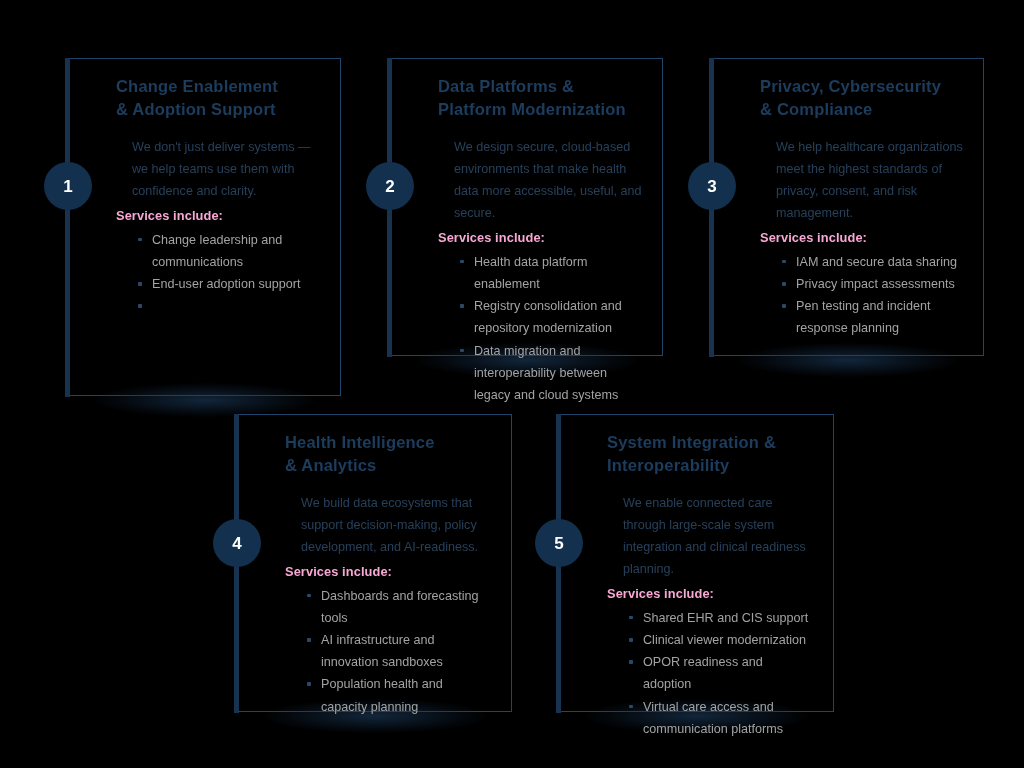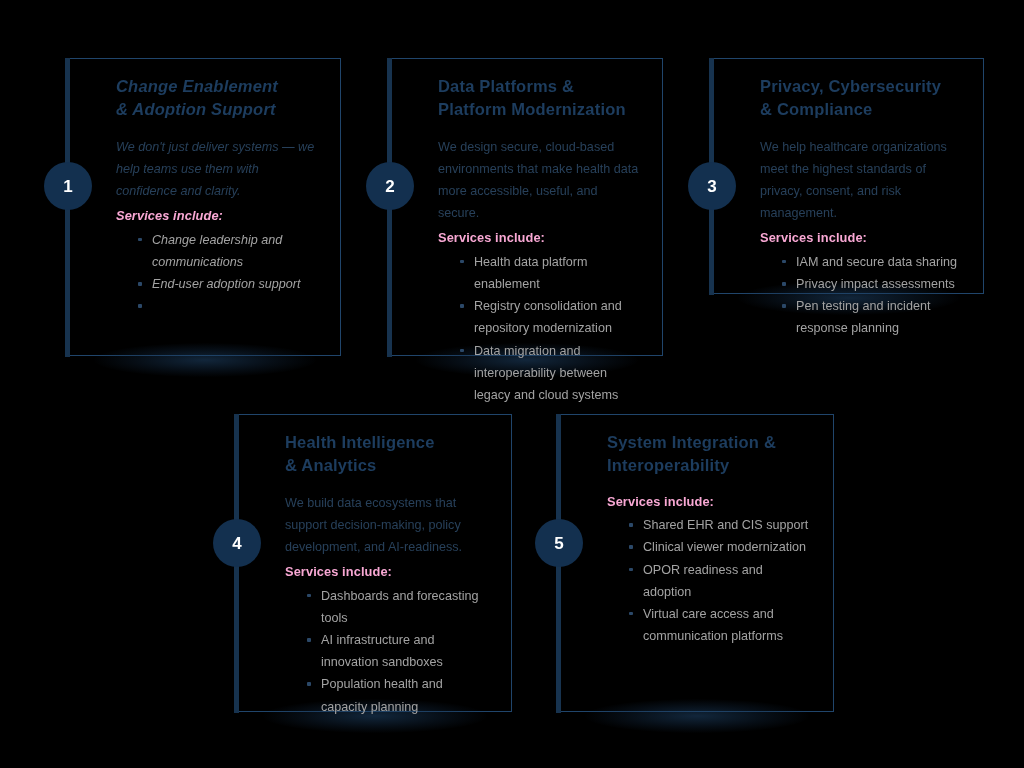--- a/index.html
+++ b/index.html
@@ -67,21 +67,21 @@
     font-size: 16.5px;
     line-height: 1.42;
     letter-spacing: 0.2px;
     margin: 0 0 14px 0;
     white-space: pre-line;
   }
   .card-desc {
     color: #27405a;
     font-size: 12.6px;
     line-height: 1.76;
-    margin: 0 0 4px 0;
+    margin: 0 0 4px 16px;
   }
   .services-label {
     color: #f9a8d4;
     font-weight: bold;
     font-size: 12.8px;
     line-height: 1.6;
     margin: 2px 0 2px 0;
     letter-spacing: 0.1px;
   }
   .services-list {
@@ -122,21 +122,21 @@
     align-items: center;
     justify-content: center;
     z-index: 6;
     line-height: 1;
   }
 </style>
 </head>
 <body>
 
 <div id="stage">
-    <div class="card" style="left: 69px; top: 58px; width: 272px; height: 298px; font-style: italic;">
+    <div class="card" style="left: 69px; top: 58px; width: 272px; height: 338px;">
       <div class="accent-bar"></div>
       <div class="card-inner">
         <h2 class="card-title">Change Enablement
 &amp; Adoption Support</h2>
         <p class="card-desc">We don't just deliver systems — we help teams use them with confidence and clarity.</p>
         <div class="services-label">Services include:</div>
         <ul class="services-list">
           <li><span class="bullet"></span><span>Change leadership and communications</span></li>
           <li><span class="bullet"></span><span>End-user adoption support</span></li>
           <li><span class="bullet"></span></li>
@@ -156,21 +156,21 @@
         <ul class="services-list">
           <li><span class="bullet"></span><span>Health data platform enablement</span></li>
           <li><span class="bullet"></span><span>Registry consolidation and repository modernization</span></li>
           <li><span class="bullet"></span><span>Data migration and interoperability between legacy and cloud systems</span></li>
         </ul>
       </div>
     </div>
     <div class="badge" style="left: 366px; top: 162px;">
       <span>2</span>
     </div>
-    <div class="card" style="left: 713px; top: 58px; width: 271px; height: 236px;">
+    <div class="card" style="left: 713px; top: 58px; width: 271px; height: 298px;">
       <div class="accent-bar"></div>
       <div class="card-inner">
         <h2 class="card-title">Privacy, Cybersecurity
 &amp; Compliance</h2>
         <p class="card-desc">We help healthcare organizations meet the highest standards of privacy, consent, and risk management.</p>
         <div class="services-label">Services include:</div>
         <ul class="services-list">
           <li><span class="bullet"></span><span>IAM and secure data sharing</span></li>
           <li><span class="bullet"></span><span>Privacy impact assessments</span></li>
           <li><span class="bullet"></span><span>Pen testing and incident response planning</span></li>
@@ -195,20 +195,21 @@
       </div>
     </div>
     <div class="badge" style="left: 213px; top: 519px;">
       <span>4</span>
     </div>
     <div class="card" style="left: 560px; top: 414px; width: 274px; height: 298px;">
       <div class="accent-bar"></div>
       <div class="card-inner">
         <h2 class="card-title">System Integration &amp;
 Interoperability</h2>
+        <p class="card-desc">We enable connected care through large-scale system integration and clinical readiness planning.</p>
         <div class="services-label">Services include:</div>
         <ul class="services-list">
           <li><span class="bullet"></span><span>Shared EHR and CIS support</span></li>
           <li><span class="bullet"></span><span>Clinical viewer modernization</span></li>
           <li><span class="bullet"></span><span>OPOR readiness and adoption</span></li>
           <li><span class="bullet"></span><span>Virtual care access and communication platforms</span></li>
         </ul>
       </div>
     </div>
     <div class="badge" style="left: 535px; top: 519px;">

